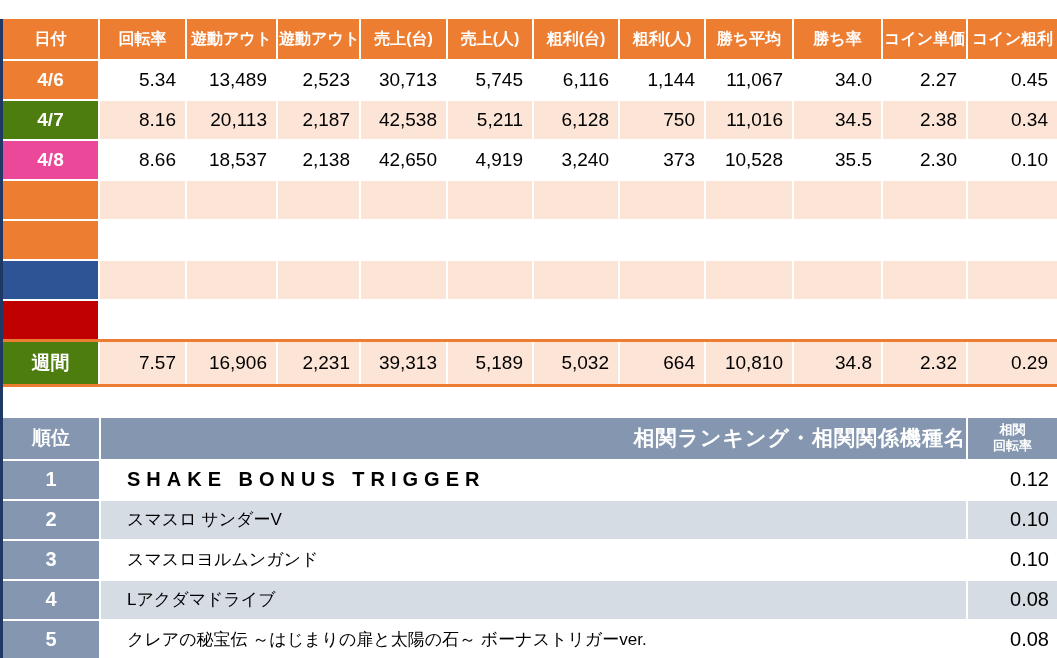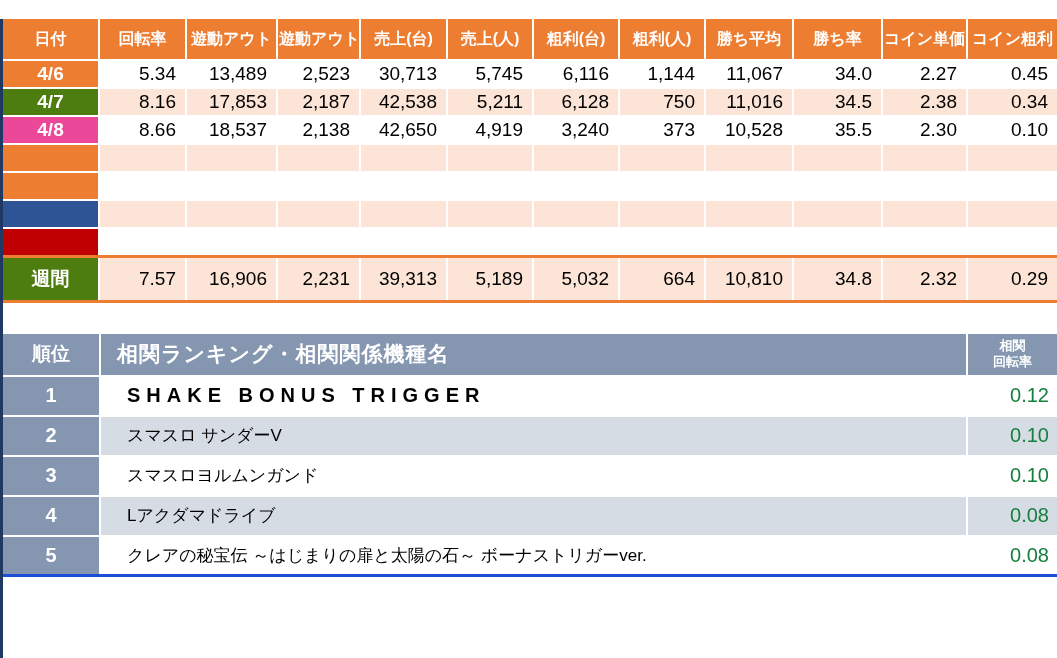--- a/index.html
+++ b/index.html
@@ -10,21 +10,21 @@
   }
   .sheet {
     width:1057px; height:658px; background:#ffffff;
     border-left:3px solid #1F3864;
   }
   table { border-collapse:collapse; table-layout:fixed; width:1054px; }
 
   
   .daily { margin-top:19px; }
   .daily thead tr { height:41px; }
-  .daily tbody tr { height:28px; }
+  .daily tbody tr { height:40px; }
   .daily tbody tr.weekly { height:45px; }
   .daily th {
     background:#ED7D31; color:#ffffff; font-weight:700; font-size:16px;
     text-align:center; padding:0 1px;
     border-right:2px solid #ffffff; border-bottom:2px solid #ffffff;
     overflow:hidden; white-space:nowrap;
   }
   .daily th:last-child { border-right:none; }
   .daily td.date {
     color:#ffffff; font-weight:700; font-size:19px; text-align:center;
@@ -45,35 +45,35 @@
   
   .ranking { border-bottom:3px solid #1d4ed8;margin-top:16px; }
   .ranking thead tr { height:42px; }
   .ranking tbody tr { height:40px; }
   .ranking th { background:#8496B0; color:#ffffff; font-weight:700; }
   .ranking th.rank-h {
     font-size:19px; text-align:center;
     border-right:2px solid #ffffff; border-bottom:2px solid #ffffff;
   }
   .ranking th.title-h {
-    font-size:21px; text-align:left; letter-spacing:1px;
+    font-size:21px; text-align:right; letter-spacing:1px;
     border-right:2px solid #ffffff; border-bottom:2px solid #ffffff;padding-left:16px;
   }
   .ranking th.val-h { font-size:13px; line-height:1.25; text-align:center; border-bottom:2px solid #ffffff; }
   .ranking td.rank {
     background:#8496B0; color:#ffffff; font-weight:700; font-size:20px; text-align:center;
     border-right:2px solid #ffffff; border-bottom:2px solid #ffffff;
   }
   .ranking td.name {
     background:#ffffff; color:#000000; font-size:17px; text-align:left; padding-left:26px;
     border-right:2px solid #ffffff; border-bottom:2px solid #ffffff;
     overflow:hidden; white-space:nowrap;
   }
   .ranking td.val {
-    background:#ffffff; color:#15803d; font-size:20px; text-align:right; padding-right:8px;
+    background:#ffffff; color:#000000; font-size:20px; text-align:right; padding-right:8px;
     border-bottom:2px solid #ffffff;
   }
   .ranking tr.alt td.name, .ranking tr.alt td.val { background:#D6DCE4; }
   .ranking tbody tr:first-child td.name { font-weight:700; font-size:20px; letter-spacing:6px; }
 </style>
 </head>
 <body>
 
 <div class="sheet">
 
@@ -119,21 +119,21 @@
           <td class="num">6,116</td>
           <td class="num">1,144</td>
           <td class="num">11,067</td>
           <td class="num">34.0</td>
           <td class="num">2.27</td>
           <td class="num">0.45</td>
         </tr>
         <tr class="alt">
           <td class="date" style="background: #4d7c0f;">4/7</td>
           <td class="num">8.16</td>
-          <td class="num">17,853</td>
+          <td class="num">20,113</td>
           <td class="num">2,187</td>
           <td class="num">42,538</td>
           <td class="num">5,211</td>
           <td class="num">6,128</td>
           <td class="num">750</td>
           <td class="num">11,016</td>
           <td class="num">34.5</td>
           <td class="num">2.38</td>
           <td class="num">0.34</td>
         </tr>

